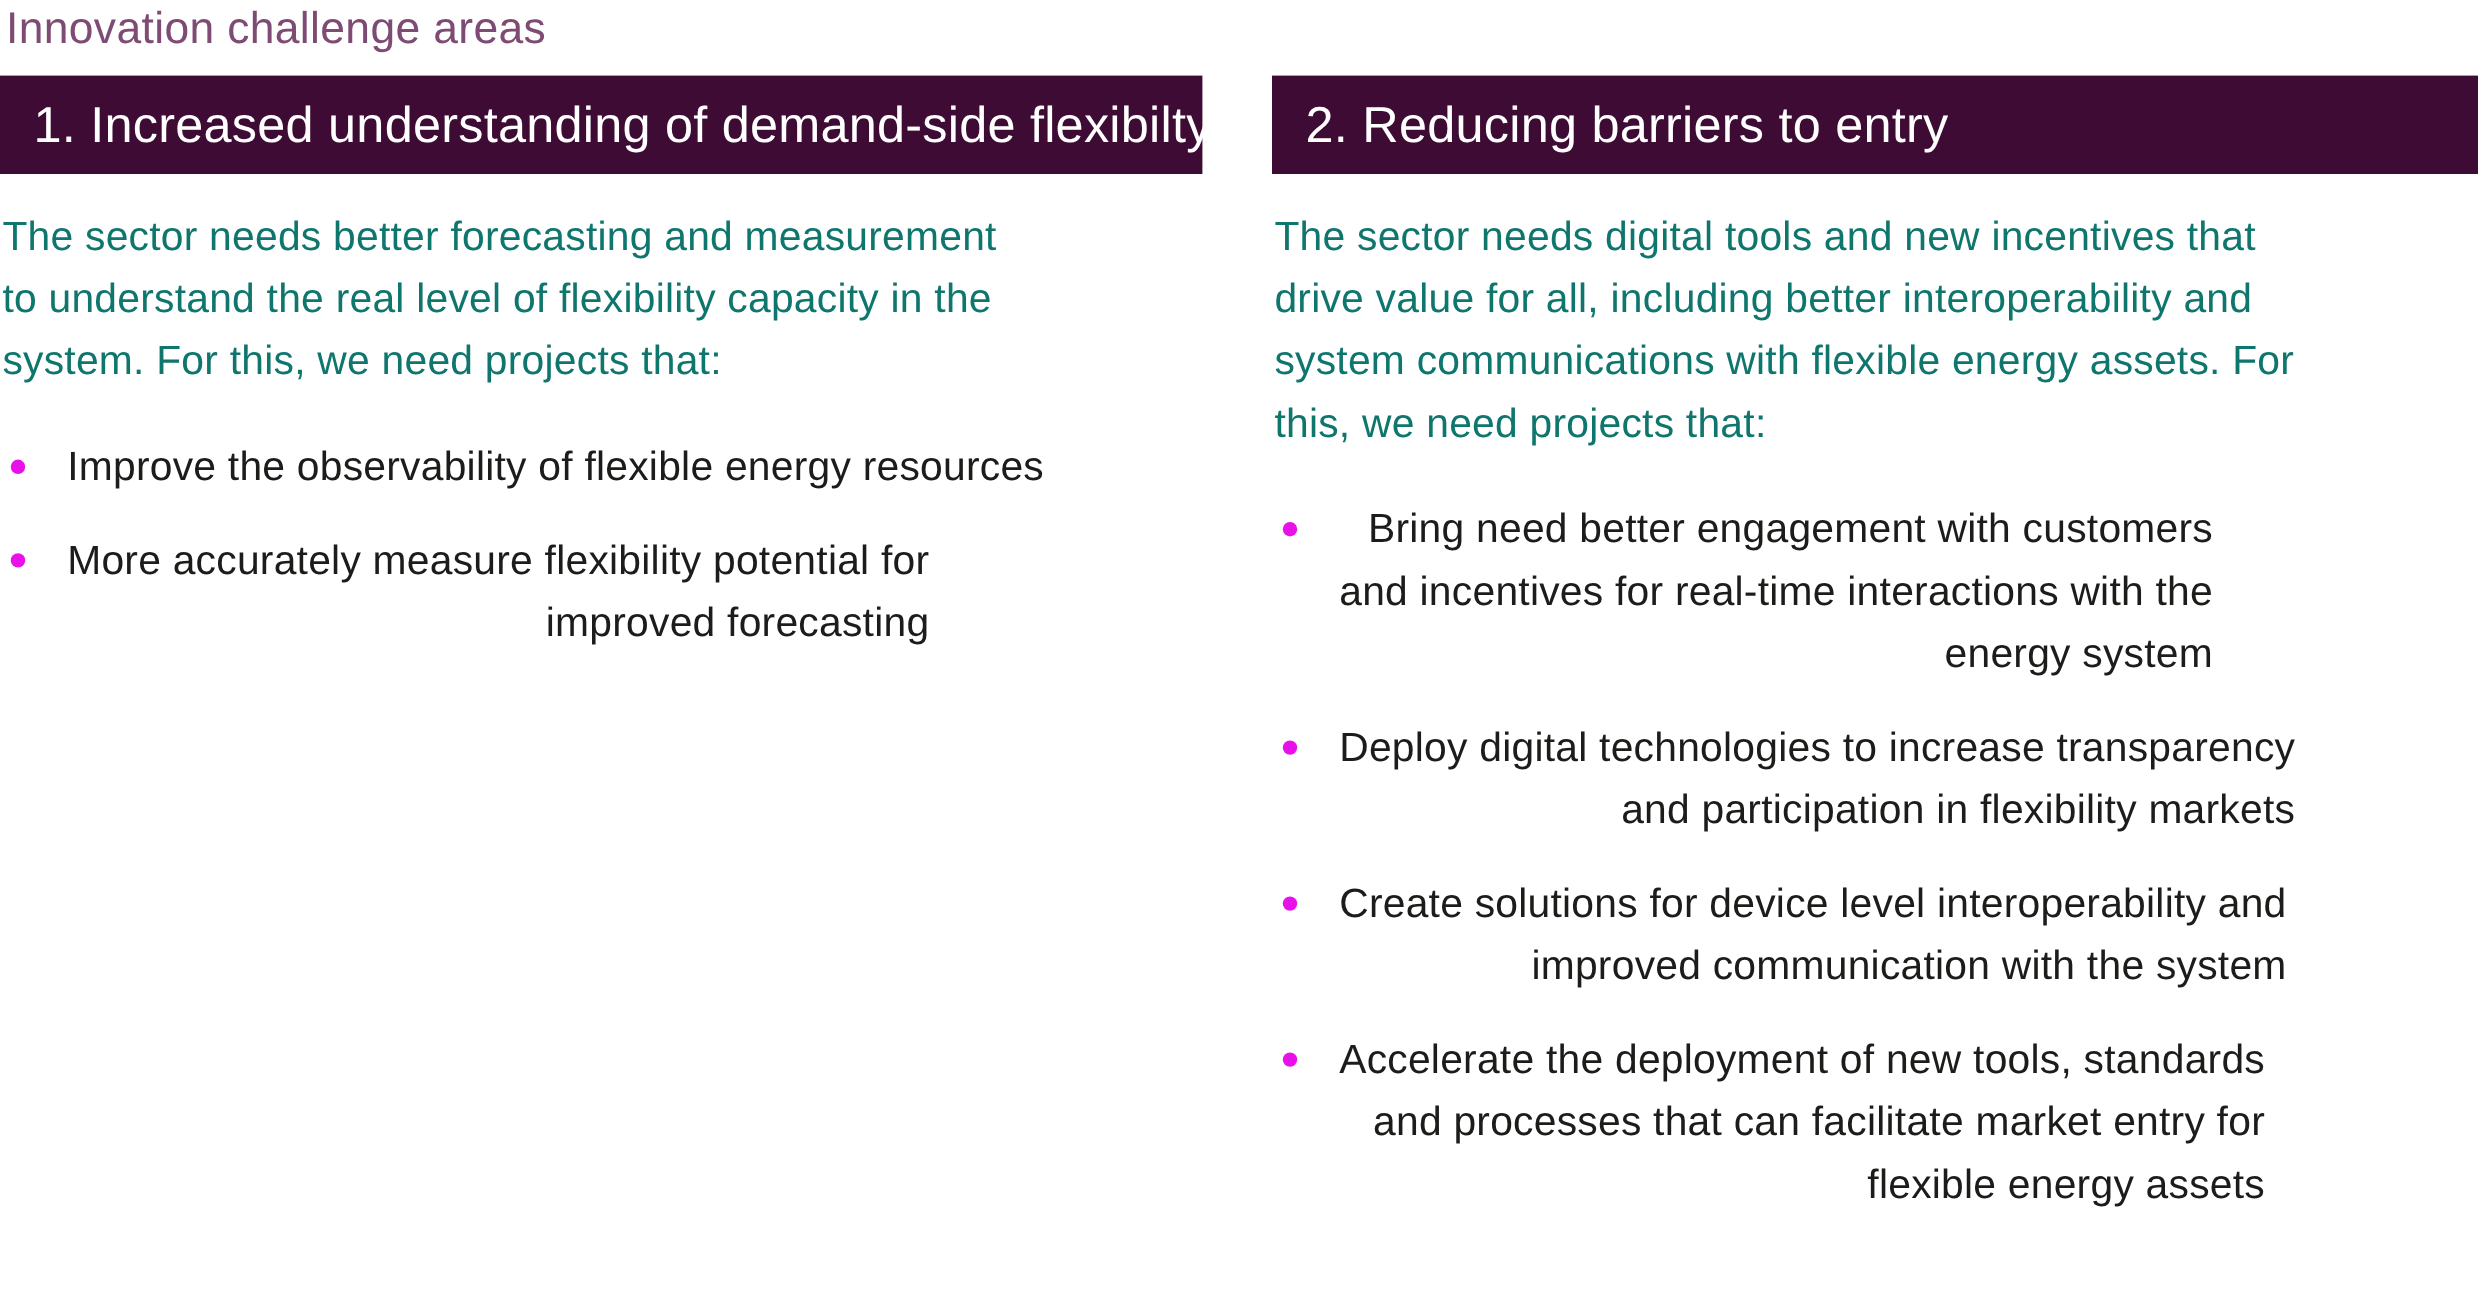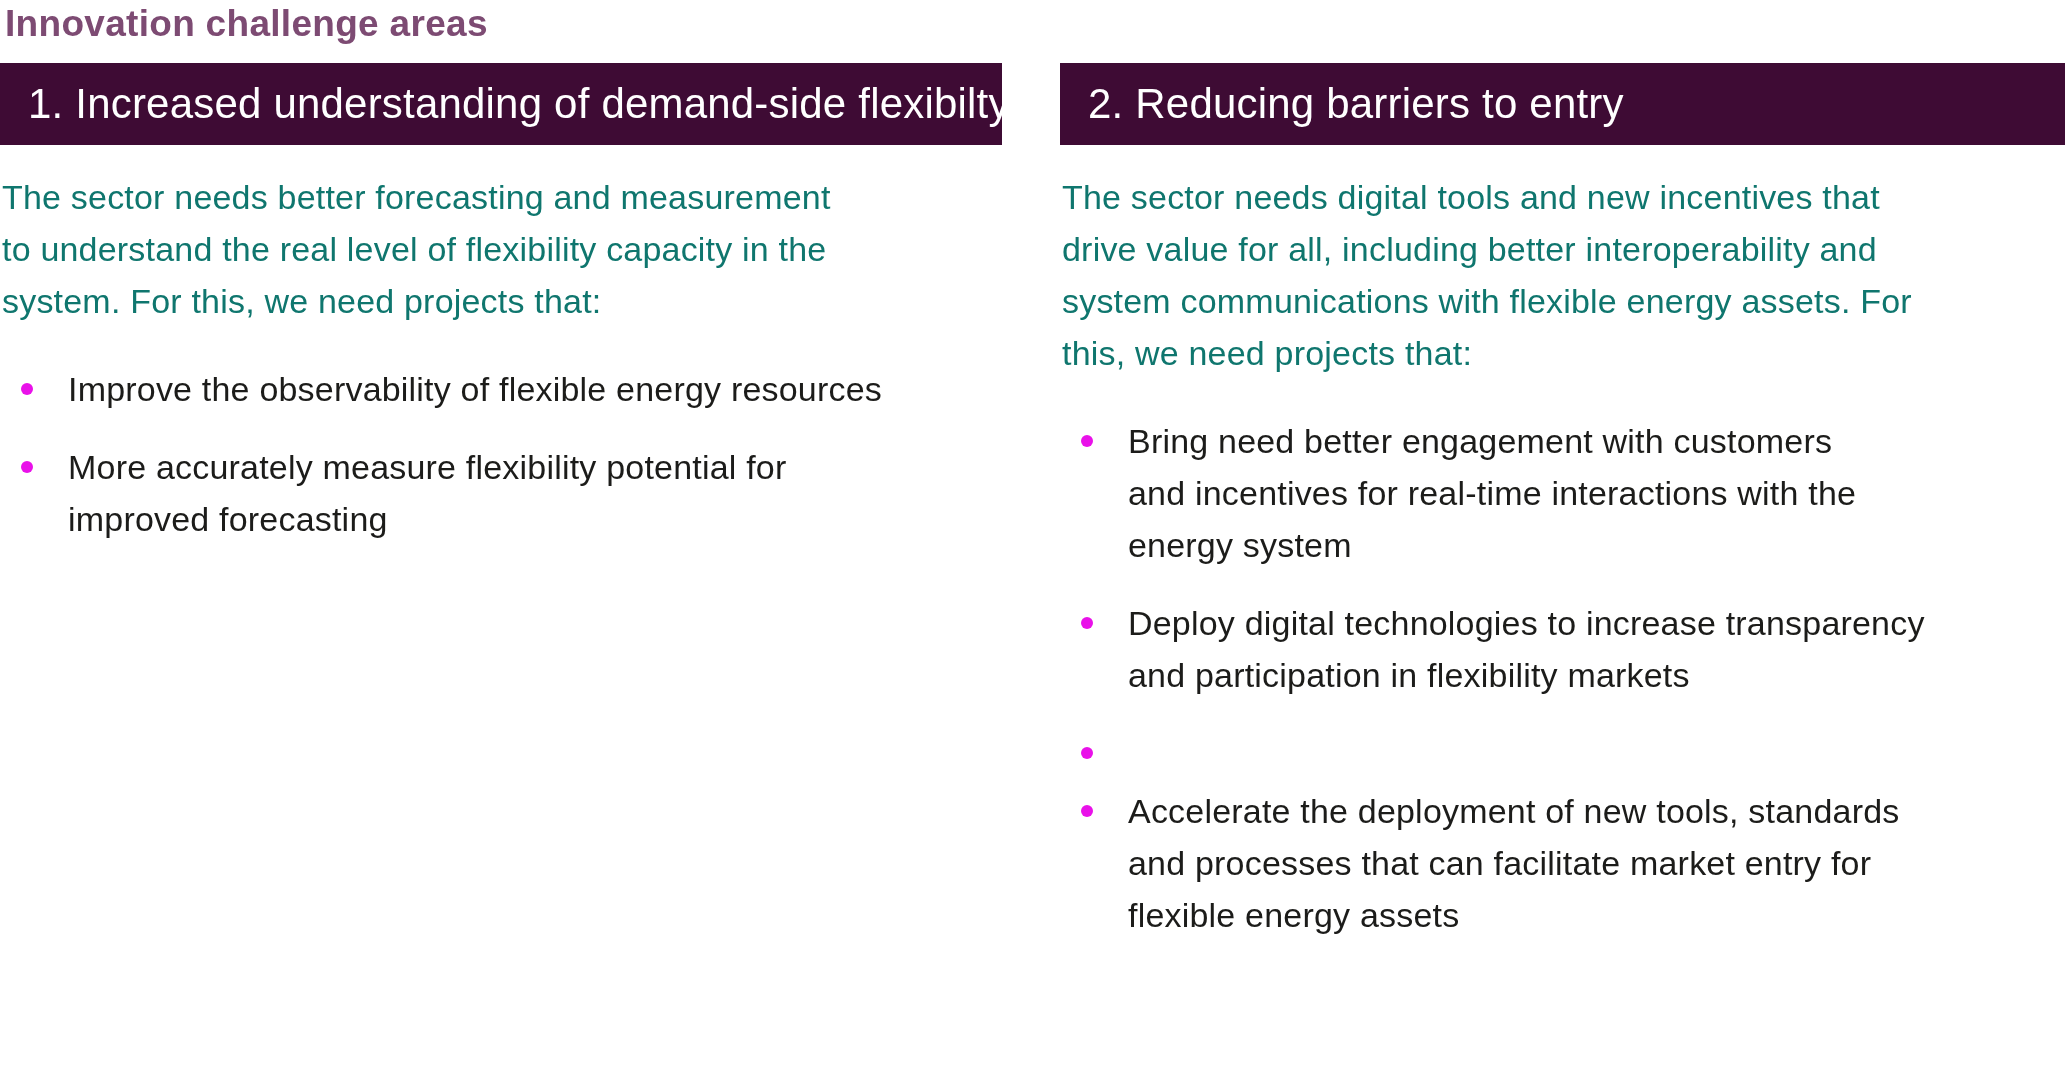--- a/index.html
+++ b/index.html
@@ -18,21 +18,21 @@
     width: 2065px;
     height: 1075px;
     background: #ffffff;
     box-sizing: border-box;
   }
   .page-title {
     margin: 0 0 0 5px;
     padding-top: 1px;
     font-size: 37px;
     line-height: 46px;
-    font-weight: 700;
+    font-weight: 400;
     letter-spacing: 0.3px;
     color: #7d4b73;
   }
   .columns {
     display: flex;
     margin-top: 16px;
   }
   .col {
     box-sizing: border-box;
   }
@@ -61,22 +61,23 @@
   .para {
     margin: 26px 0 36px 2px;
     font-size: 34px;
     line-height: 52px;
     letter-spacing: 0.2px;
     color: #0f766e;
     white-space: pre-line;
   }
   .bullets {
     list-style: none;
-    margin: 16px;
+    margin: 4px;
     padding: 0;
+    text-align: right;
   }
   .bullet {
     display: flex;
     align-items: flex-start;
     margin-bottom: 26px;
   }
   .bullet-dot {
     flex: 0 0 auto;
     width: 12px;
     height: 12px;
@@ -137,20 +138,22 @@
 and incentives for real-time interactions with the
 energy system</span>
         </li>
         <li class="bullet">
           <span class="bullet-dot"></span>
           <span class="bullet-text">Deploy digital technologies to increase transparency
 and participation in flexibility markets</span>
         </li>
         <li class="bullet">
           <span class="bullet-dot"></span>
+          <span class="bullet-text">Create solutions for device level interoperability and
+improved communication with the system</span>
         </li>
         <li class="bullet">
           <span class="bullet-dot"></span>
           <span class="bullet-text">Accelerate the deployment of new tools, standards
 and processes that can facilitate market entry for
 flexible energy assets</span>
         </li>
       </ul>
     </section>
 

